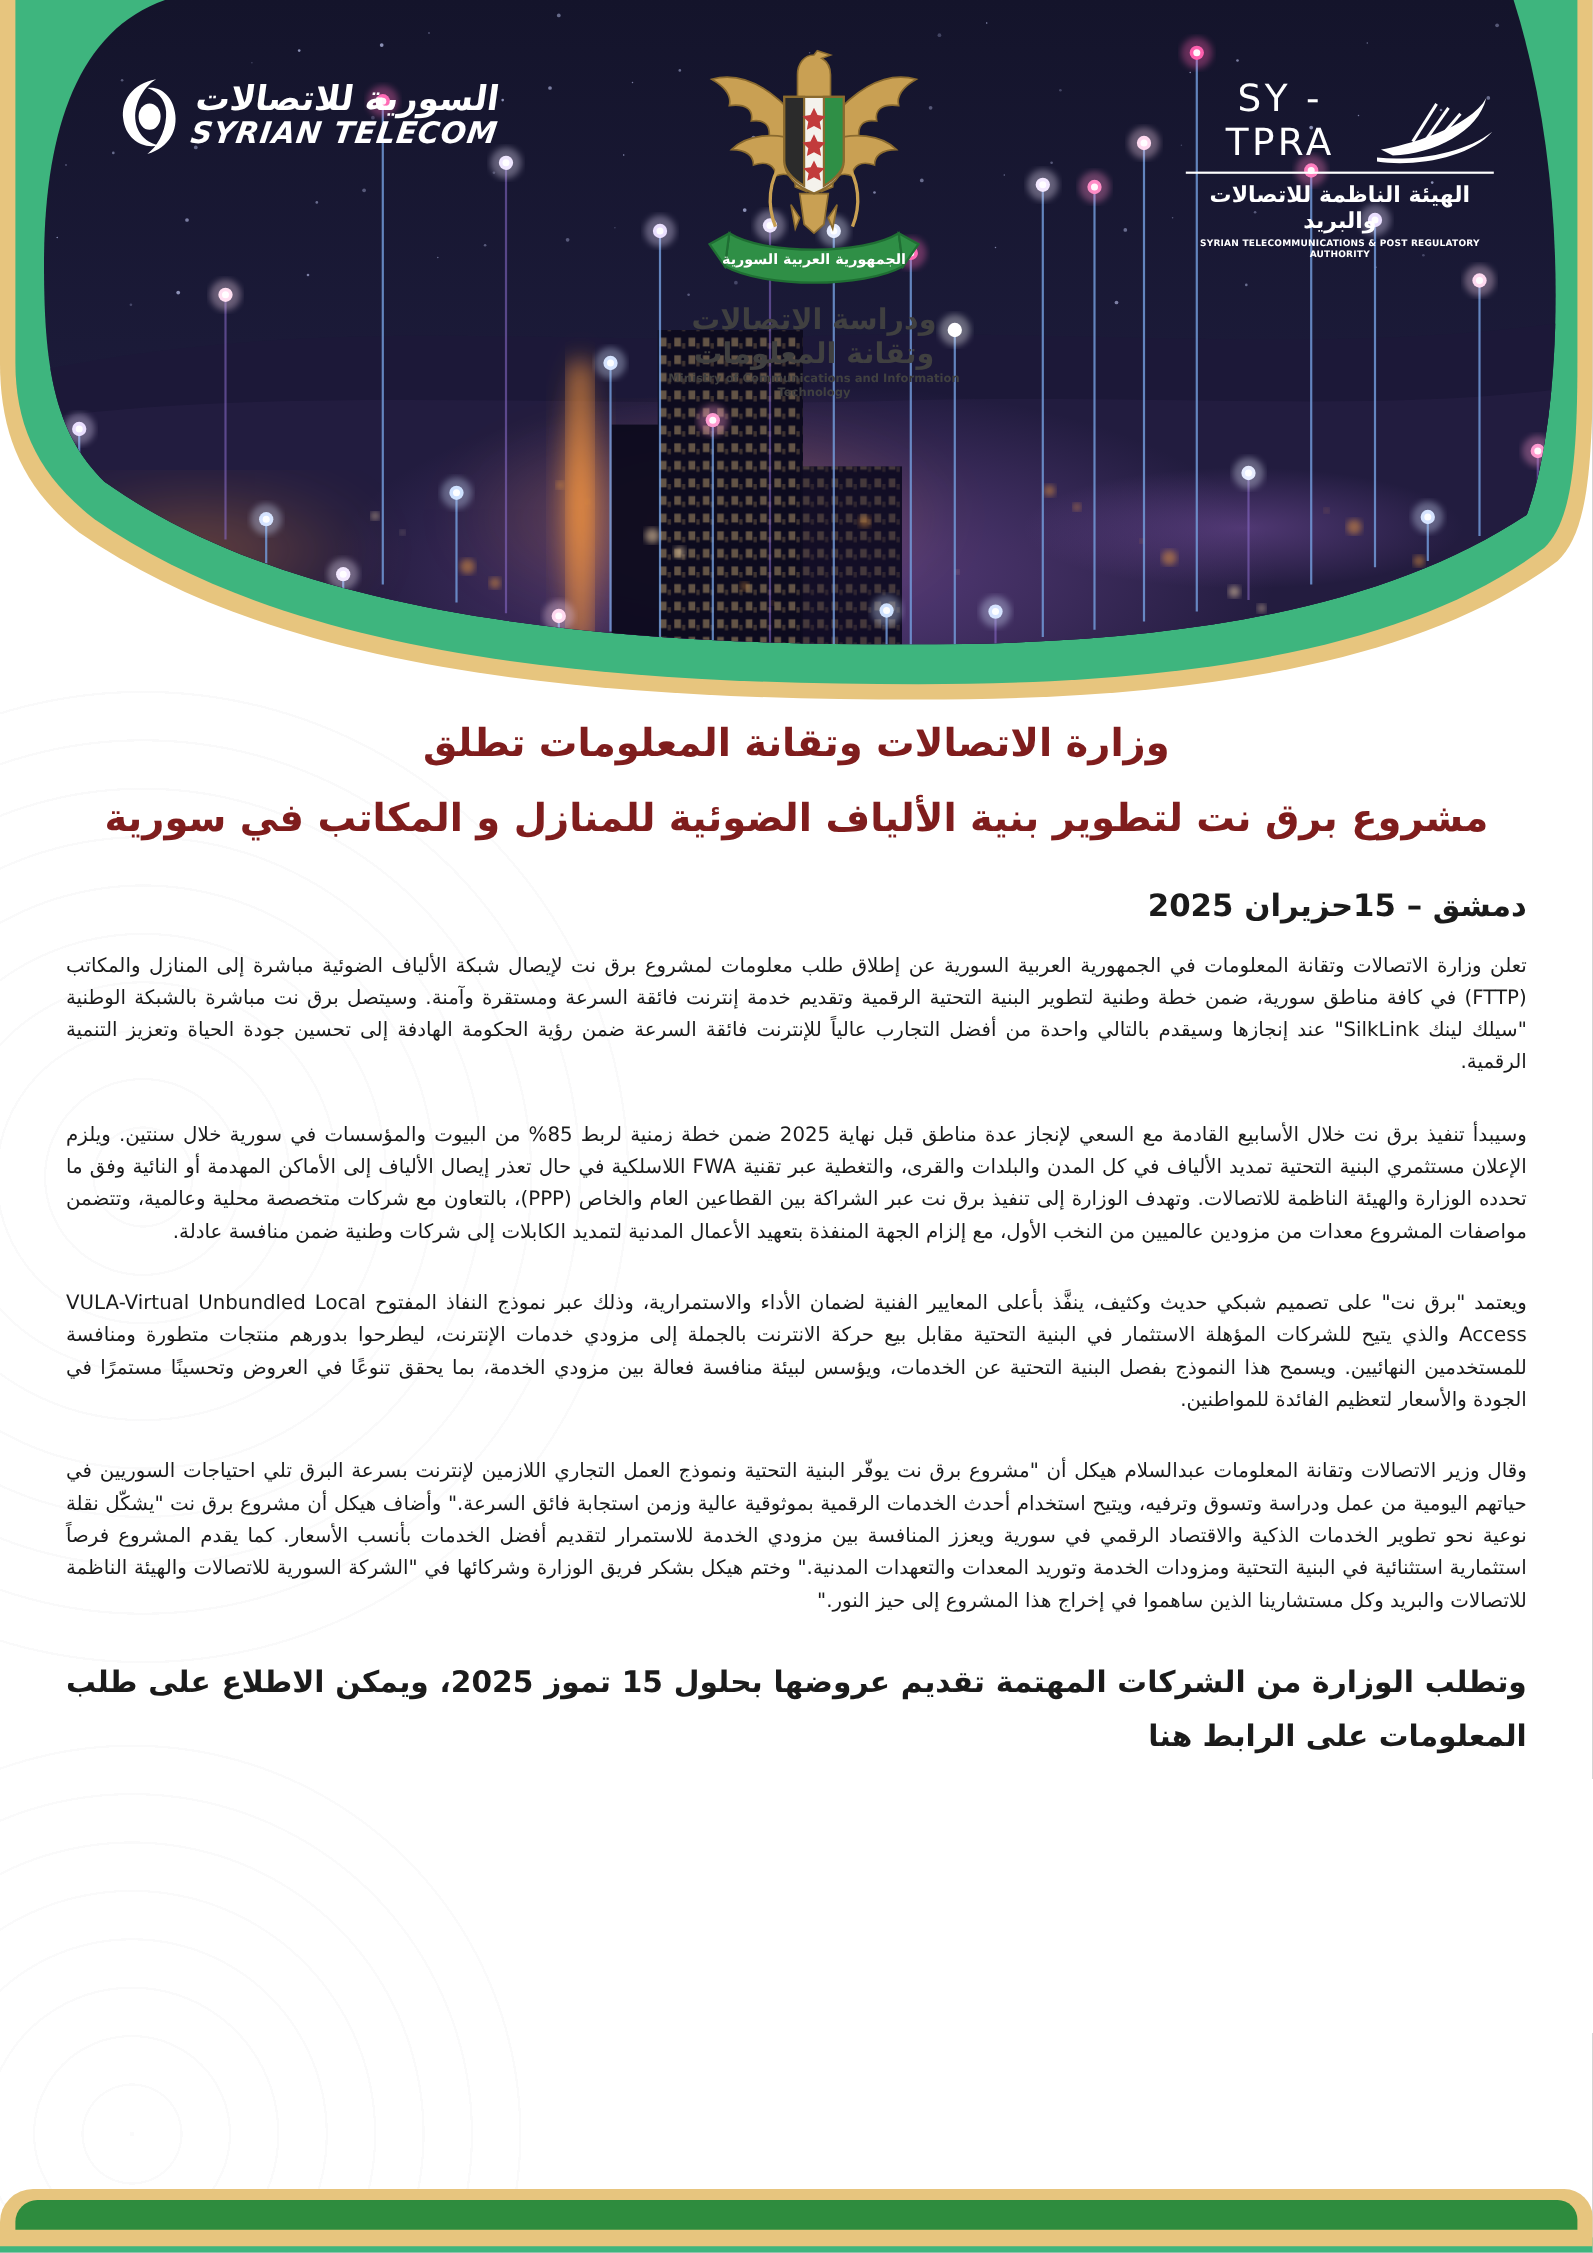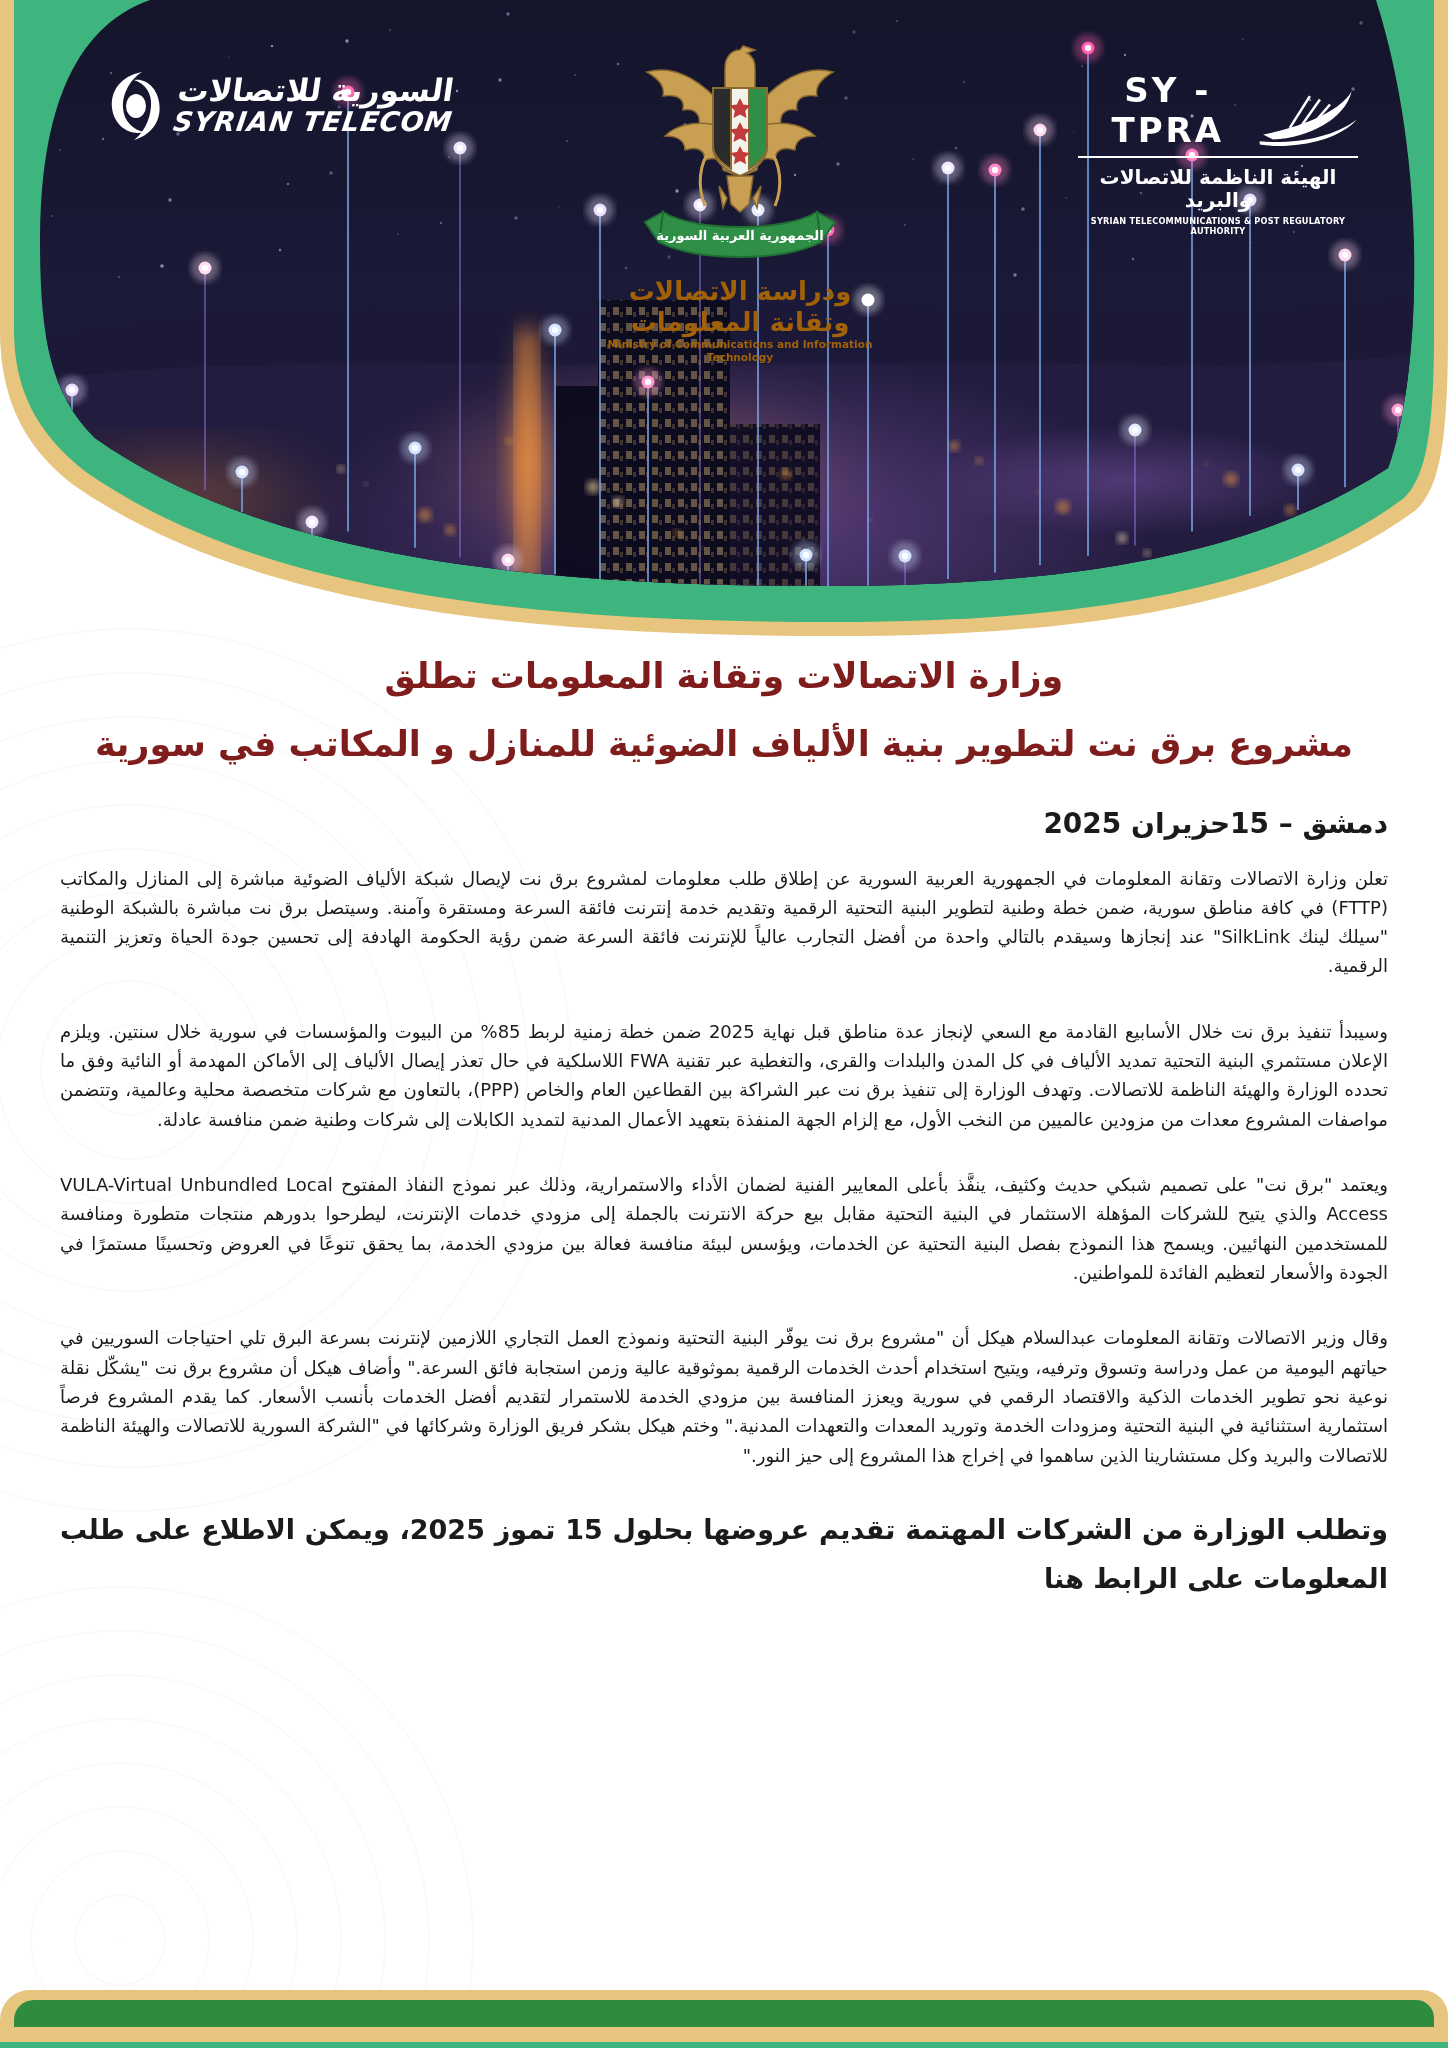--- a/index.html
+++ b/index.html
@@ -11,27 +11,27 @@
   
   .hero{position:absolute;top:0;left:0;width:1448px;height:660px;}
   .hero svg{display:block;}
   .logo-overlay{position:absolute;top:0;left:0;width:1448px;height:660px;pointer-events:none;}
   
   .st-logo{position:absolute;top:66px;left:104px;display:flex;align-items:center;gap:10px;color:#fff;}
   .st-text{display:flex;flex-direction:column;align-items:flex-start;transform:skewX(-8deg);}
   .st-ar{font-size:31px;font-weight:bold;line-height:1.05;letter-spacing:1px;}
   .st-en{font-size:27px;font-weight:bold;font-style:italic;letter-spacing:1px;line-height:1.1;}
   
-  .min-logo{position:absolute;top:36px;left:606px;width:268px;text-align:center;color:#a16207;}
+  .min-logo{position:absolute;top:36px;left:606px;width:268px;text-align:center;color:#404040;}
   .min-ar{font-size:26px;font-weight:bold;margin-top:6px;line-height:1.2;}
   .min-en{font-size:10.5px;font-weight:bold;margin-top:0;line-height:1.2;}
   
   .tpra-logo{position:absolute;top:70px;left:1078px;width:280px;color:#fff;text-align:center;}
   .tpra-top{display:flex;align-items:flex-end;justify-content:space-between;}
-  .tpra-abbr{font-size:34px;font-weight:bold;letter-spacing:3px;padding-bottom:4px;}
+  .tpra-abbr{font-size:34px;font-weight:normal;letter-spacing:3px;padding-bottom:4px;}
   .tpra-rule{height:2px;background:#fff;margin:2px 0 8px;}
   .tpra-ar{font-size:20px;font-weight:bold;line-height:1.15;}
   .tpra-en{font-size:8.2px;font-weight:bold;letter-spacing:.2px;margin-top:4px;}
   
   .doc{position:absolute;top:636px;left:0;width:1448px;padding:0 60px 0;box-sizing:border-box;color:#1b1b1b;}
   .doc-title{direction:rtl;text-align:center;font-size:35px;font-weight:bold;line-height:1.95;margin:6px 0 14px;color:#7f1d1d;}
   .doc-title .t-line{display:block;}
   .dateline{direction:rtl;text-align:right;font-size:28px;font-weight:bold;margin:28px 0 24px;}
   .para{direction:rtl;text-align:justify;font-size:18px;line-height:1.63;font-weight:400;margin:0 0 36px;}
   .closing{direction:rtl;text-align:justify;font-size:27px;line-height:1.8;font-weight:bold;margin:14px 0 0;}

